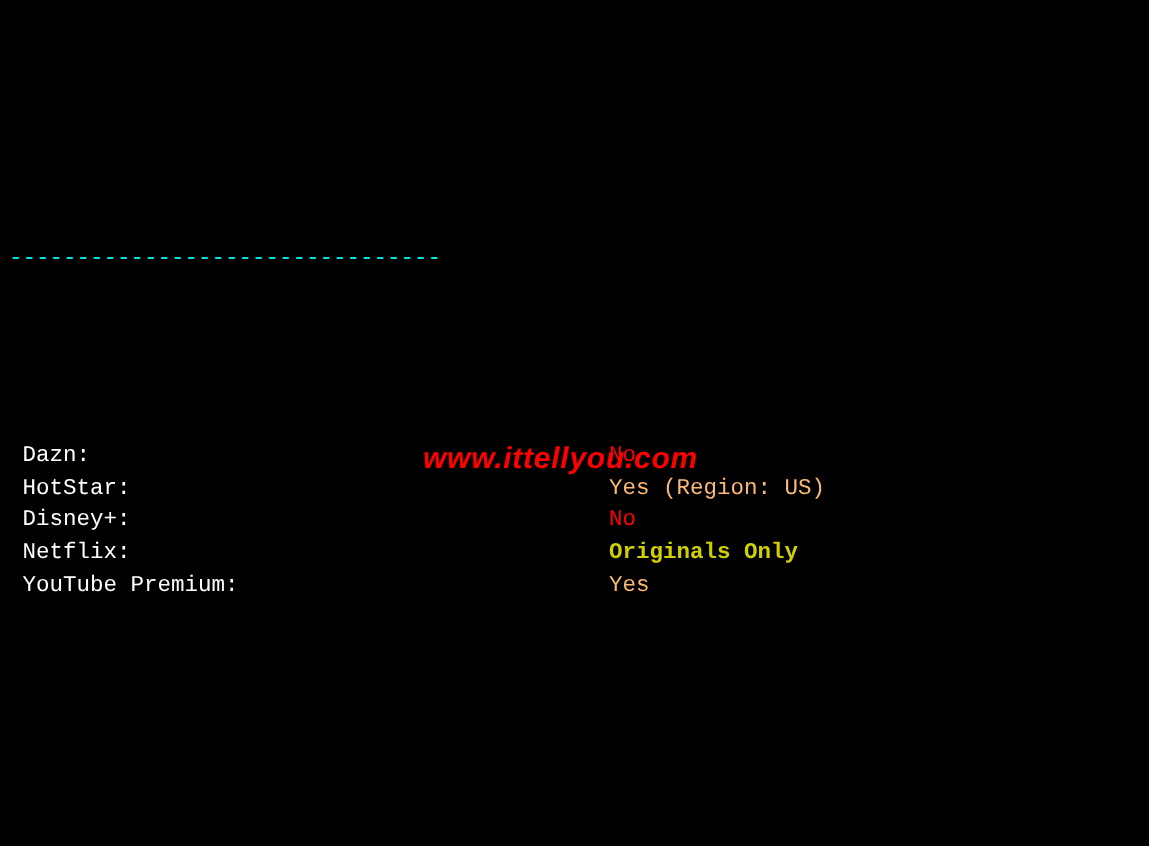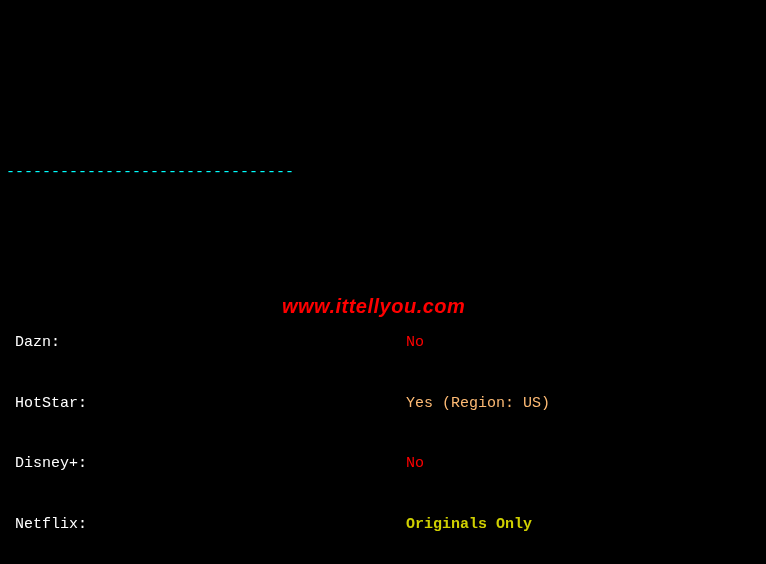--- a/index.html
+++ b/index.html
@@ -25,21 +25,20 @@
     .red { color: #ff0000; }
     .yellow { color: #d0d000; font-weight: bold; }
     .divider { color: #00ffff; }
     .row {
       display: block;
     }
     .label {
       display: inline-block;
       width: 400px;
       color: #ffffff;
-      margin-top: 39px;
     }
     .value {
       display: inline;
     }
     .watermark {
       position: absolute;
       left: 282px;
       top: 292px;
       color: #ff0000;
       font-family: Arial, sans-serif;

